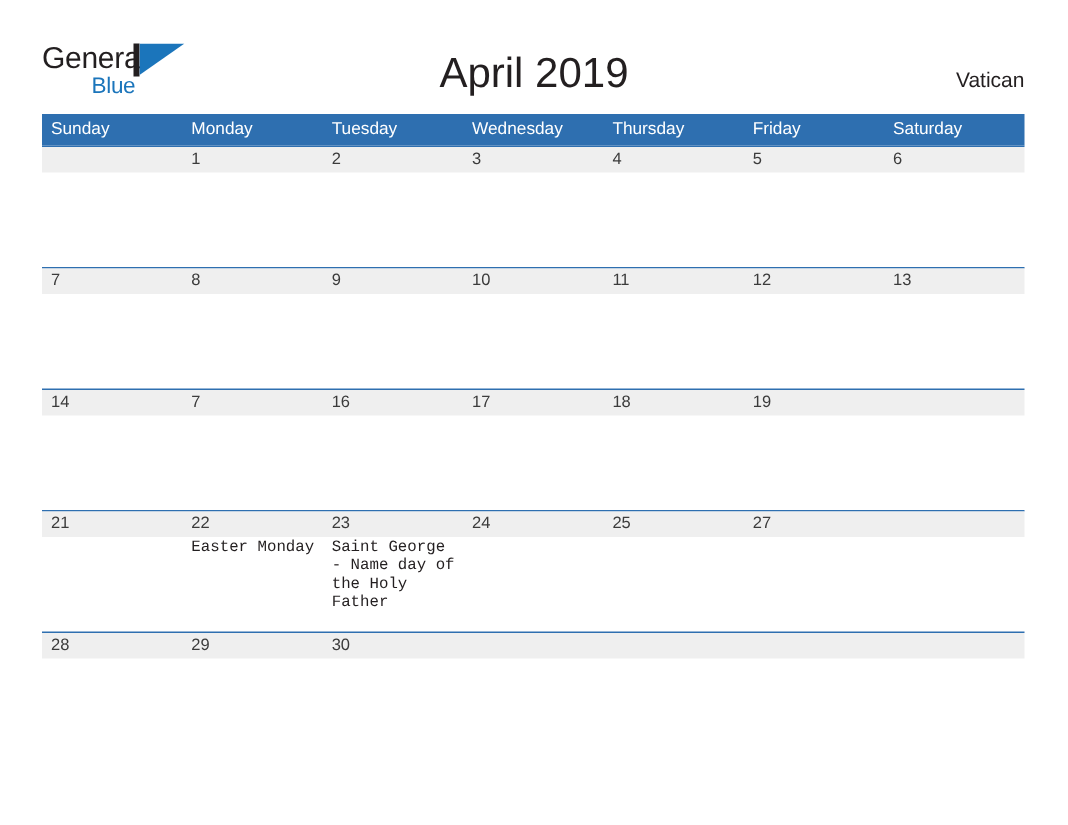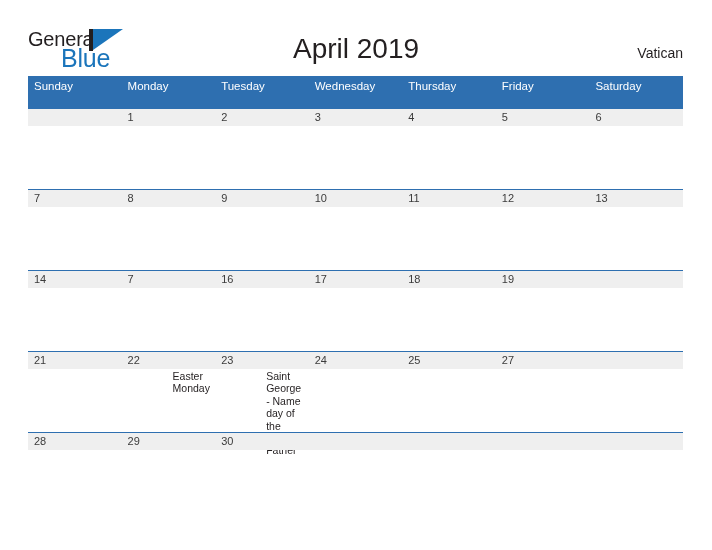--- a/index.html
+++ b/index.html
@@ -40,21 +40,21 @@
     font-size: 20px;
     color: #231f20;
     letter-spacing: -0.2px;
     line-height: 22px;
     font-family: "Liberation Sans", sans-serif;
   }
   .logo-blue {
     position: absolute;
     left: 33px;
     top: 19px;
-    font-size: 25px;
+    font-size: 15px;
     color: #1b75bb;
     letter-spacing: -0.2px;
     line-height: 22px;
     font-family: "Liberation Sans", sans-serif;
   }
   .logo-bar {
     position: absolute;
     left: 61px;
     top: 1px;
     width: 4px;
@@ -98,21 +98,21 @@
   .calendar {
     position: absolute;
     left: 28px;
     top: 76px;
     width: 655px;
   }
 
   .dow-row {
     display: flex;
     width: 655px;
-    height: 32px;
+    height: 21px;
     background: #2e6fb0;
   }
   .dow-cell {
     width: 93.571px;
     box-sizing: border-box;
     padding-left: 6px;
     color: #ffffff;
     font-size: 11.5px;
     line-height: 21px;
     font-family: "Liberation Sans", sans-serif;
@@ -160,22 +160,21 @@
     display: block;
     font-family: "Liberation Sans", sans-serif;
   }
   .day-event {
     font-size: 10.5px;
     color: #231f20;
     line-height: 12.4px;
     display: block;
     margin-top: 2px;
     word-wrap: break-word;
-    font-family: Liberation Sans, sans-serif;
-    margin-left: 45px;
+    font-family: Liberation Mono, monospace;
   }
 </style>
 </head>
 <body>
 
 <div class="page-header">
 
   <div class="logo">
     <span class="logo-general">General</span>
     <span class="logo-bar"></span>

